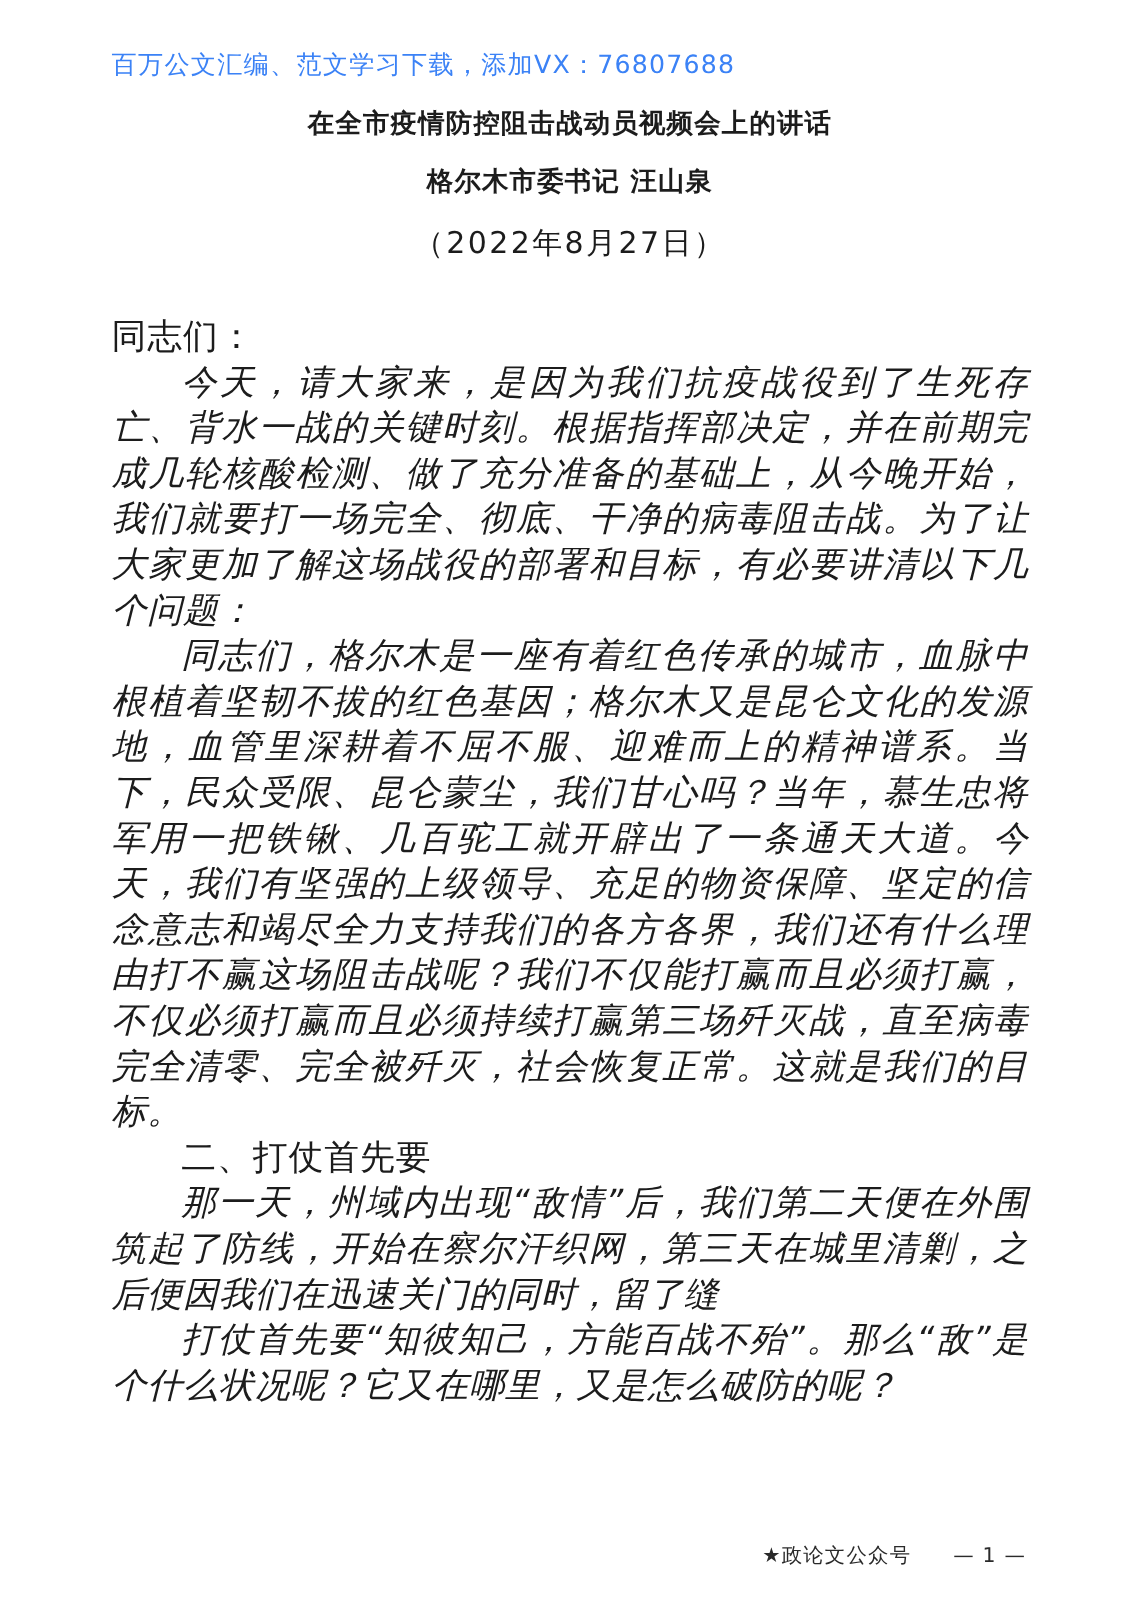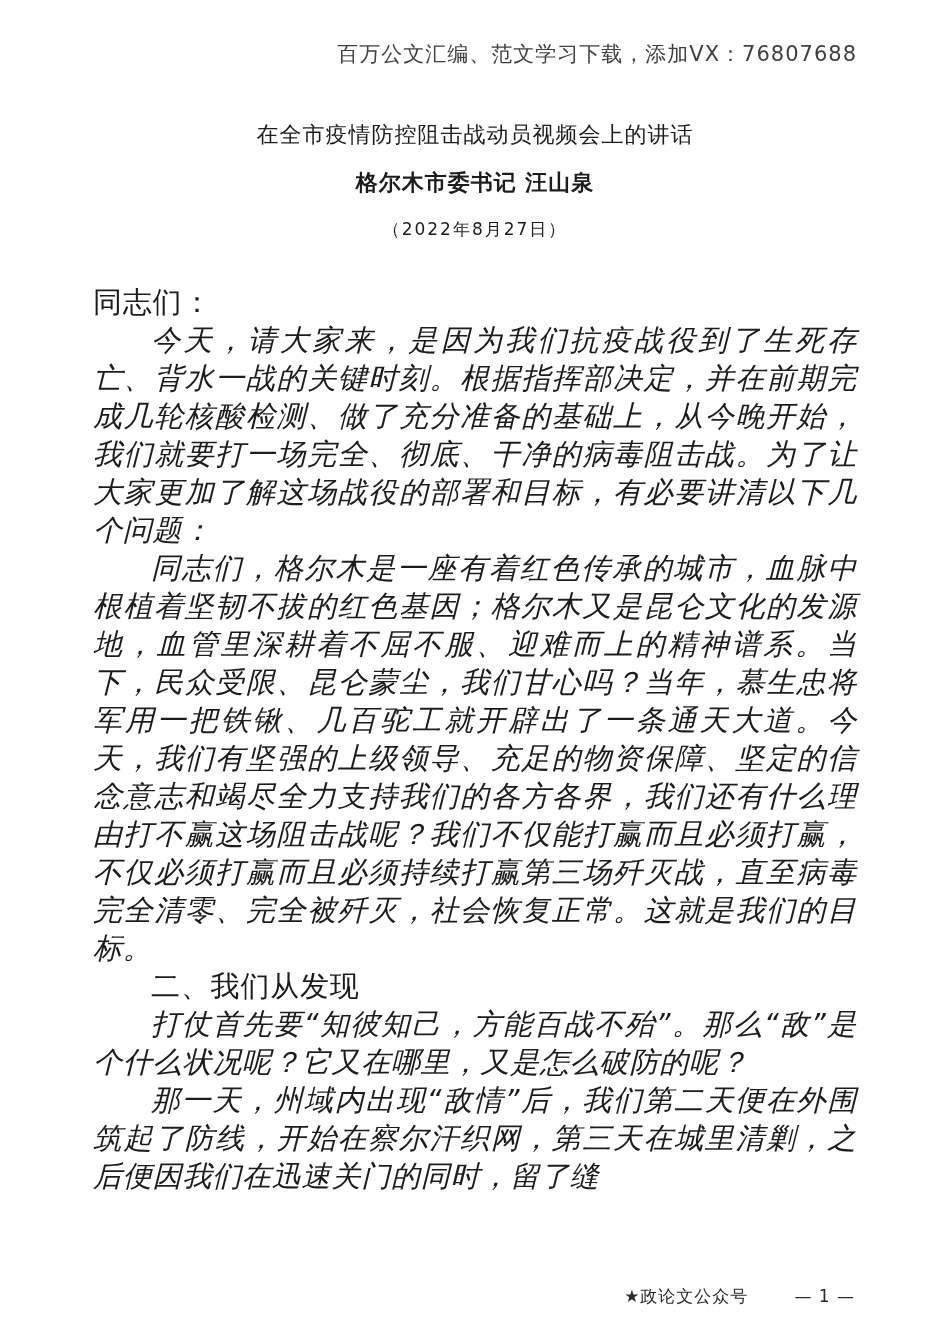--- a/index.html
+++ b/index.html
@@ -14,43 +14,43 @@
     position: relative;
     width: 950px;
     height: 1344px;
     box-sizing: border-box;
     padding: 40px 93px 0 93px;
     background: #ffffff;
     font-family: "DejaVu Sans", "Liberation Sans", sans-serif;
     color: #1c1c1c;
   }
   .notice {
-    text-align: right;
-    color: #404040;
+    text-align: left;
+    color: #3b82f6;
     font-size: 21px;
     letter-spacing: 1px;
-    margin: 0 0 52px 0;
+    margin: 0 0 20px 0;
   }
   .title {
     text-align: center;
     font-size: 22px;
     letter-spacing: 1px;
     margin: 0 0 18px 0;
-    font-weight: 400;
+    font-weight: 700;
   }
   .author {
     text-align: center;
     font-size: 22px;
     letter-spacing: 1px;
     margin: 0 0 20px 0;
     font-weight: 700;
   }
   .date {
     text-align: center;
-    font-size: 17px;
+    font-size: 25px;
     letter-spacing: 2px;
     margin: 0 0 42px 0;
     font-weight: 400;
   }
   .body-text p {
     margin: 0;
     font-size: 29px;
     line-height: 38px;
     letter-spacing: 0.8px;
     text-align: justify;
@@ -65,21 +65,21 @@
   }
   .body-text p.section-heading {
     text-indent: 2em;
   }
   .footer {
     position: absolute;
     right: 95px;
     bottom: 36px;
     display: flex;
     align-items: baseline;
-    gap: 46px;
+    gap: 35px;
     font-size: 17px;
     letter-spacing: 1px;
     color: #2a2a2a;
   }
 </style>
 </head>
 <body>
 
 <div class="page">
 
@@ -88,23 +88,23 @@
   <h1 class="title">在全市疫情防控阻击战动员视频会上的讲话</h1>
 
   <p class="author">格尔木市委书记 汪山泉</p>
 
   <p class="date">（2022年8月27日）</p>
 
   <div class="body-text">
     <p class="salutation">同志们：</p>
     <p class="indent">今天，请大家来，是因为我们抗疫战役到了生死存亡、背水一战的关键时刻。根据指挥部决定，并在前期完成几轮核酸检测、做了充分准备的基础上，从今晚开始，我们就要打一场完全、彻底、干净的病毒阻击战。为了让大家更加了解这场战役的部署和目标，有必要讲清以下几个问题：</p>
     <p class="indent">同志们，格尔木是一座有着红色传承的城市，血脉中根植着坚韧不拔的红色基因；格尔木又是昆仑文化的发源地，血管里深耕着不屈不服、迎难而上的精神谱系。当下，民众受限、昆仑蒙尘，我们甘心吗？当年，慕生忠将军用一把铁锹、几百驼工就开辟出了一条通天大道。今天，我们有坚强的上级领导、充足的物资保障、坚定的信念意志和竭尽全力支持我们的各方各界，我们还有什么理由打不赢这场阻击战呢？我们不仅能打赢而且必须打赢，不仅必须打赢而且必须持续打赢第三场歼灭战，直至病毒完全清零、完全被歼灭，社会恢复正常。这就是我们的目标。</p>
-    <p class="section-heading">二、我们从发现</p>
+    <p class="section-heading">二、打仗首先要</p>
+    <p class="indent">那一天，州域内出现“敌情”后，我们第二天便在外围筑起了防线，开始在察尔汗织网，第三天在城里清剿，之后便因我们在迅速关门的同时，留了缝</p>
     <p class="indent">打仗首先要“知彼知己，方能百战不殆”。那么“敌”是个什么状况呢？它又在哪里，又是怎么破防的呢？</p>
-    <p class="indent">那一天，州域内出现“敌情”后，我们第二天便在外围筑起了防线，开始在察尔汗织网，第三天在城里清剿，之后便因我们在迅速关门的同时，留了缝</p>
   </div>
 
   <div class="footer">
     <span>★政论文公众号</span>
     <span>—  1  —</span>
   </div>
 
 </div>
 
 </body></html>

